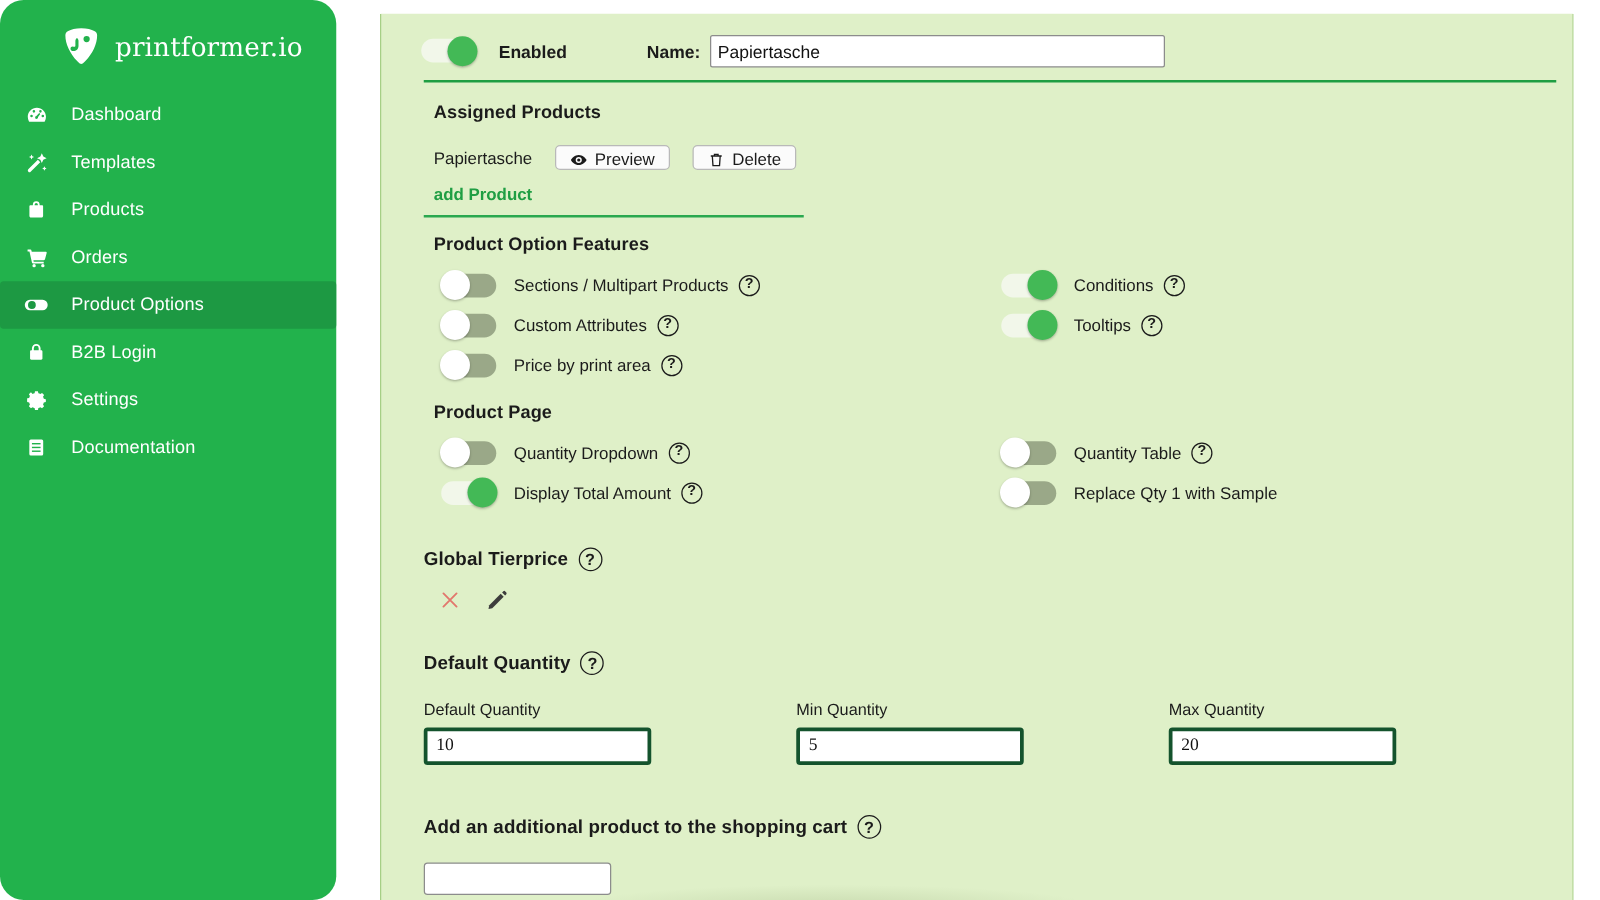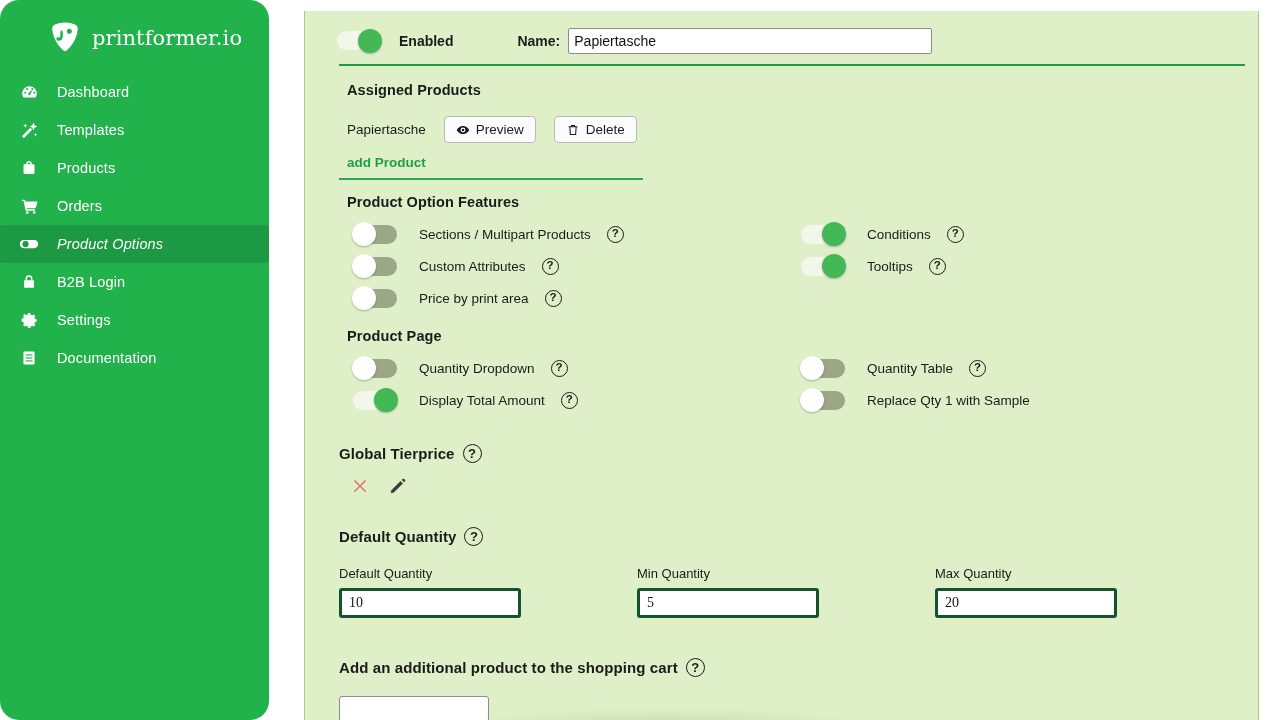--- a/index.html
+++ b/index.html
@@ -39,21 +39,20 @@
     height: 38px;
     padding-left: 18px;
     gap: 17px;
     color: #ffffff;
     cursor: pointer;
   }
   .nav-item + .nav-item { margin-top: 0; }
   .nav-item.active {
     background: #1d9943;
     border-radius: 3px;
-    font-style: italic;
   }
   .nav-ico {
     width: 22px; height: 22px;
     flex: 0 0 22px;
     display: flex; align-items: center; justify-content: center;
   }
   .nav-ico svg { display: block; }
   .nav-label {
     font-size: 14.5px;
     font-family: "Liberation Sans", sans-serif;
@@ -124,22 +123,22 @@
   }
 
   .assigned-block { padding: 16px 0 0 42px; }
   .assigned-row {
     display: flex; align-items: center;
     margin-top: 18px;
     gap: 18px;
   }
   .assigned-name { font-size: 13.5px; color: #1b1b1b; }
   .btn {
-    display: inline-flex; align-items: center; gap: 6px;
-    height: 27px;
+    display: inline-flex; align-items: flex-end; gap: 6px;
+    height: 20px;
     padding: 0 11px;
     background: #fbfbfb;
     border: 1px solid #b9b9b9;
     border-radius: 4px;
     font-size: 13.5px;
     color: #1b1b1b;
     cursor: pointer;
     font-family: "Liberation Sans", sans-serif;
   }
   .btn svg { display: block; }
@@ -150,21 +149,21 @@
     font-size: 13.5px;
     font-weight: bold;
     cursor: pointer;
   }
 
   
   .features { padding-left: 42px; padding-top: 14px; }
   .toggle-row {
     display: flex; align-items: center;
     height: 32px;
-    gap: 8px;
+    gap: 0;
   }
   .toggle-row .tog { margin-left: 6px; }
   .tog-label {
     font-size: 13.5px; color: #1b1b1b;
     margin-left: 14px; white-space: nowrap;
   }
   .help {
     display: inline-flex; align-items: center; justify-content: center;
     width: 17px; height: 17px;
     margin-left: 8px;

